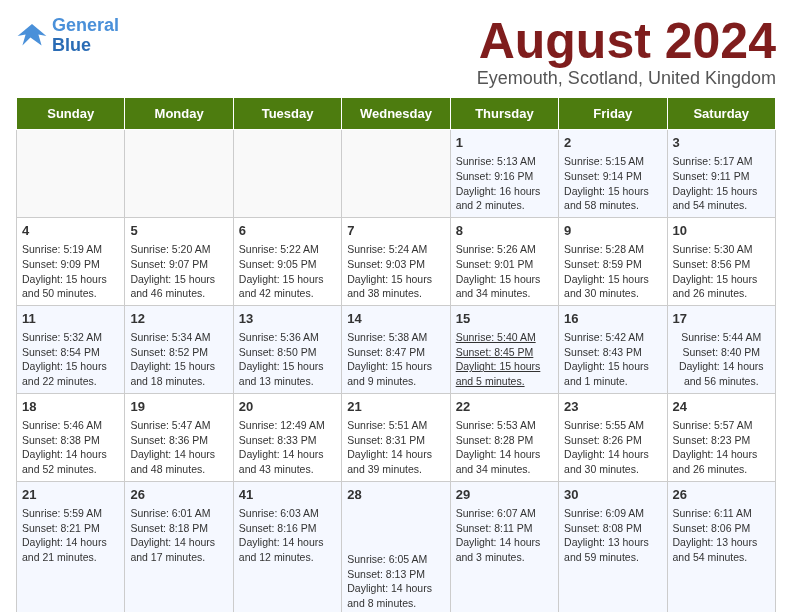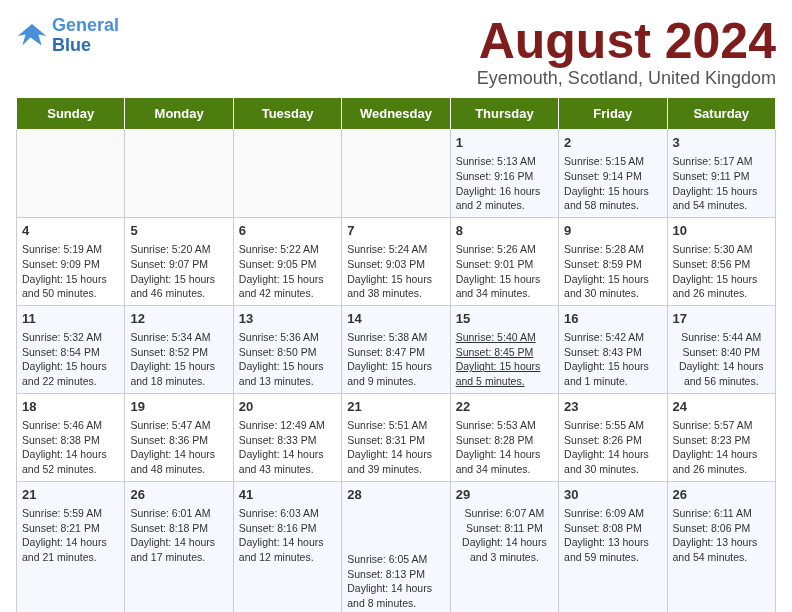--- a/index.html
+++ b/index.html
@@ -314,21 +314,21 @@
 Daylight: 14 hours and 12 minutes.</div>
         </td>
         <td>
           <span class="day-num">28</span>
           <div class="day-info" style="white-space: pre-line; margin-top: 48px;">Sunrise: 6:05 AM
 Sunset: 8:13 PM
 Daylight: 14 hours and 8 minutes.</div>
         </td>
         <td>
           <span class="day-num">29</span>
-          <div class="day-info" style="white-space: pre-line; text-align: center;">Sunrise: 6:07 AM
+          <div class="day-info" style="white-space: pre-line;">Sunrise: 6:07 AM
 Sunset: 8:11 PM
 Daylight: 14 hours and 3 minutes.</div>
         </td>
         <td>
           <span class="day-num">30</span>
           <div class="day-info" style="white-space: pre-line;">Sunrise: 6:09 AM
 Sunset: 8:08 PM
 Daylight: 13 hours and 59 minutes.</div>
         </td>
         <td>

